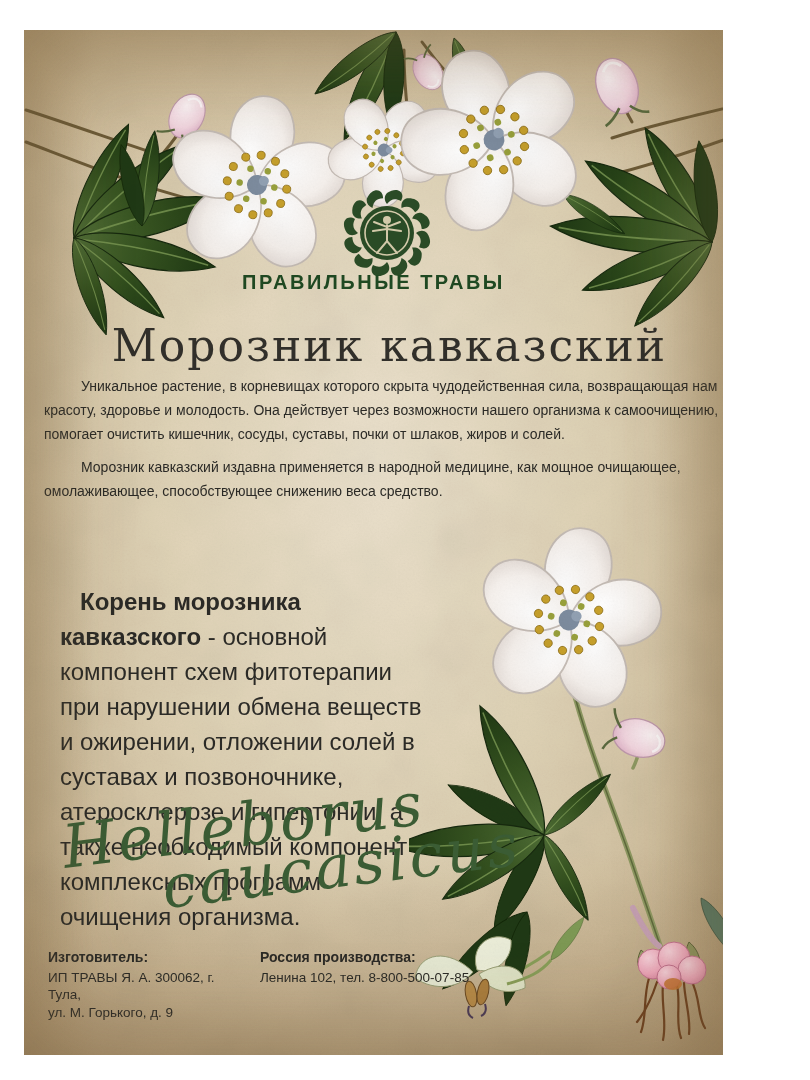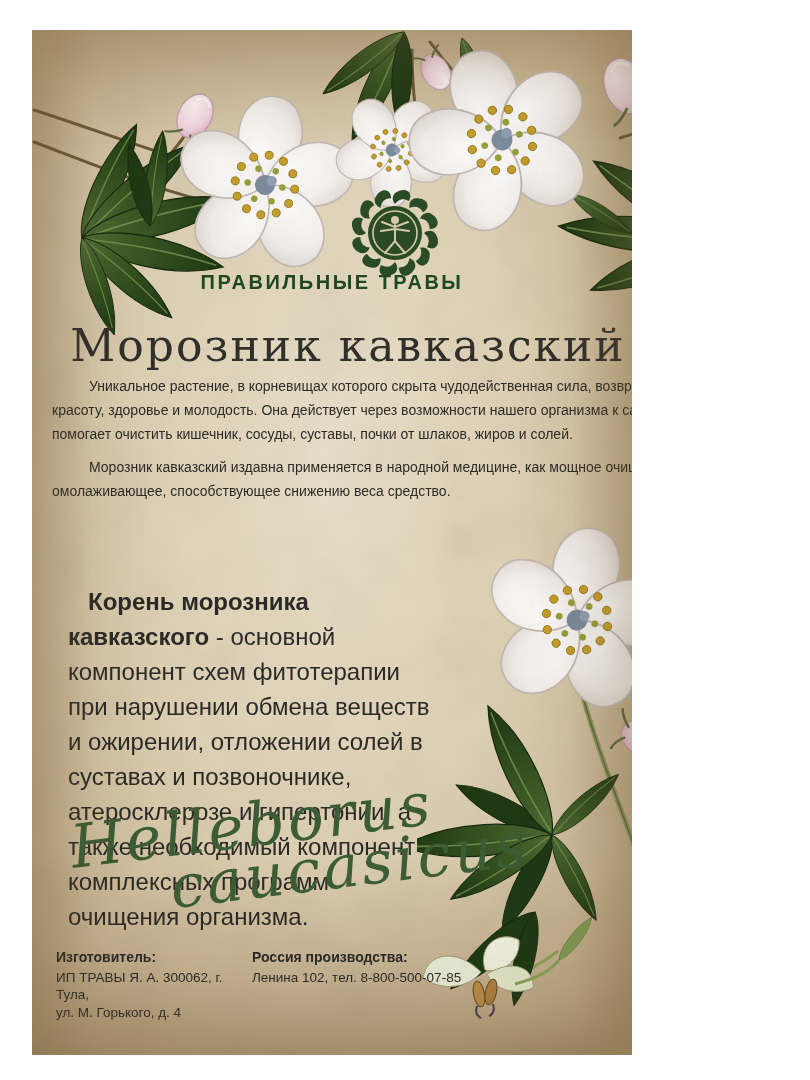--- a/index.html
+++ b/index.html
@@ -1,18 +1,18 @@
 <!DOCTYPE html>
 <html><head>
 <meta charset="utf-8">
 <style>
   html,body{margin:0;padding:0;background:#ffffff;}
   .canvas{position:relative;width:810px;height:1080px;background:#ffffff;overflow:hidden;
           font-family:"Liberation Sans",sans-serif;}
-  .parchment{position:absolute;left:32px;top:30px;width:600px;height:1025px;overflow:hidden;
+  .parchment{position:absolute;left:24px;top:30px;width:699px;height:1025px;overflow:hidden;
     background:
       linear-gradient(180deg, rgba(171,143,99,.40) 0%, rgba(171,143,99,0) 14%, rgba(171,143,99,0) 80%, rgba(150,120,82,.42) 100%),
       linear-gradient(90deg, rgba(171,143,99,.28) 0%, rgba(171,143,99,0) 10%, rgba(171,143,99,0) 90%, rgba(171,143,99,.28) 100%),
       radial-gradient(ellipse at 50% 42%, #ece2cd 0%, #e0d3b6 45%, #d2c1a0 75%, #c2ae8b 100%);
   }
   .parchment::before{content:"";position:absolute;inset:0;z-index:6;pointer-events:none;
     box-shadow:inset 0 0 85px 18px rgba(108,84,50,.38);}
   svg.layer{position:absolute;pointer-events:none;}
   .noise{position:absolute;left:0;top:0;z-index:5;pointer-events:none;mix-blend-mode:multiply;opacity:.5;}
 
@@ -28,21 +28,21 @@
     font-size:14px;line-height:24px;color:#2c2b27;}
   .intro p{margin:0 0 9px 0;text-indent:37px;}
   .benefits{position:absolute;left:36px;top:554px;width:376px;z-index:3;
     font-size:24px;line-height:35px;color:#2c2b27;text-indent:20px;}
   .benefits .lead{font-weight:bold;}
   .latin{position:absolute;left:42px;top:788px;width:420px;z-index:4;
     transform:rotate(-7deg);transform-origin:0 50%;
     font-family:"DejaVu Serif",serif;font-style:italic;color:#3c5e35;}
   .latin .l1{font-size:60px;letter-spacing:3px;line-height:58px;}
   .latin .l2{font-size:60px;letter-spacing:3px;line-height:58px;margin-left:94px;margin-top:-6px;}
-  .footer{position:absolute;left:24px;top:919px;z-index:3;display:flex;gap:20px;color:#2c2b27;}
+  .footer{position:absolute;left:24px;top:919px;z-index:3;display:flex;gap:36px;color:#2c2b27;}
   .fcol{font-size:13.5px;line-height:17.5px;}
   .fcol .flabel{font-weight:bold;font-size:14px;margin-bottom:2px;}
   .f1{width:176px;}
 </style>
 </head>
 <body>
 
 <div class="canvas">
   <div class="parchment">
 
@@ -265,21 +265,21 @@
 
     <div class="latin">
       <div class="l1">Helleborus</div>
       <div class="l2">caucasicus</div>
     </div>
 
     <div class="footer">
       <div class="fcol f1">
         <div class="flabel">Изготовитель:</div>
         <div>ИП ТРАВЫ Я. А. 300062, г. Тула,</div>
-        <div>ул. М. Горького, д. 4</div>
+        <div>ул. М. Горького, д. 9</div>
       </div>
       <div class="fcol f2">
         <div class="flabel">Россия производства:</div>
         <div>Ленина 102, тел. 8-800-500-07-85</div>
       </div>
     </div>
 
     <svg class="noise" width="729" height="1025">
       <filter id="nzBig">
           <feTurbulence type="fractalNoise" baseFrequency="0.015" numOctaves="3" seed="7"></feTurbulence>

